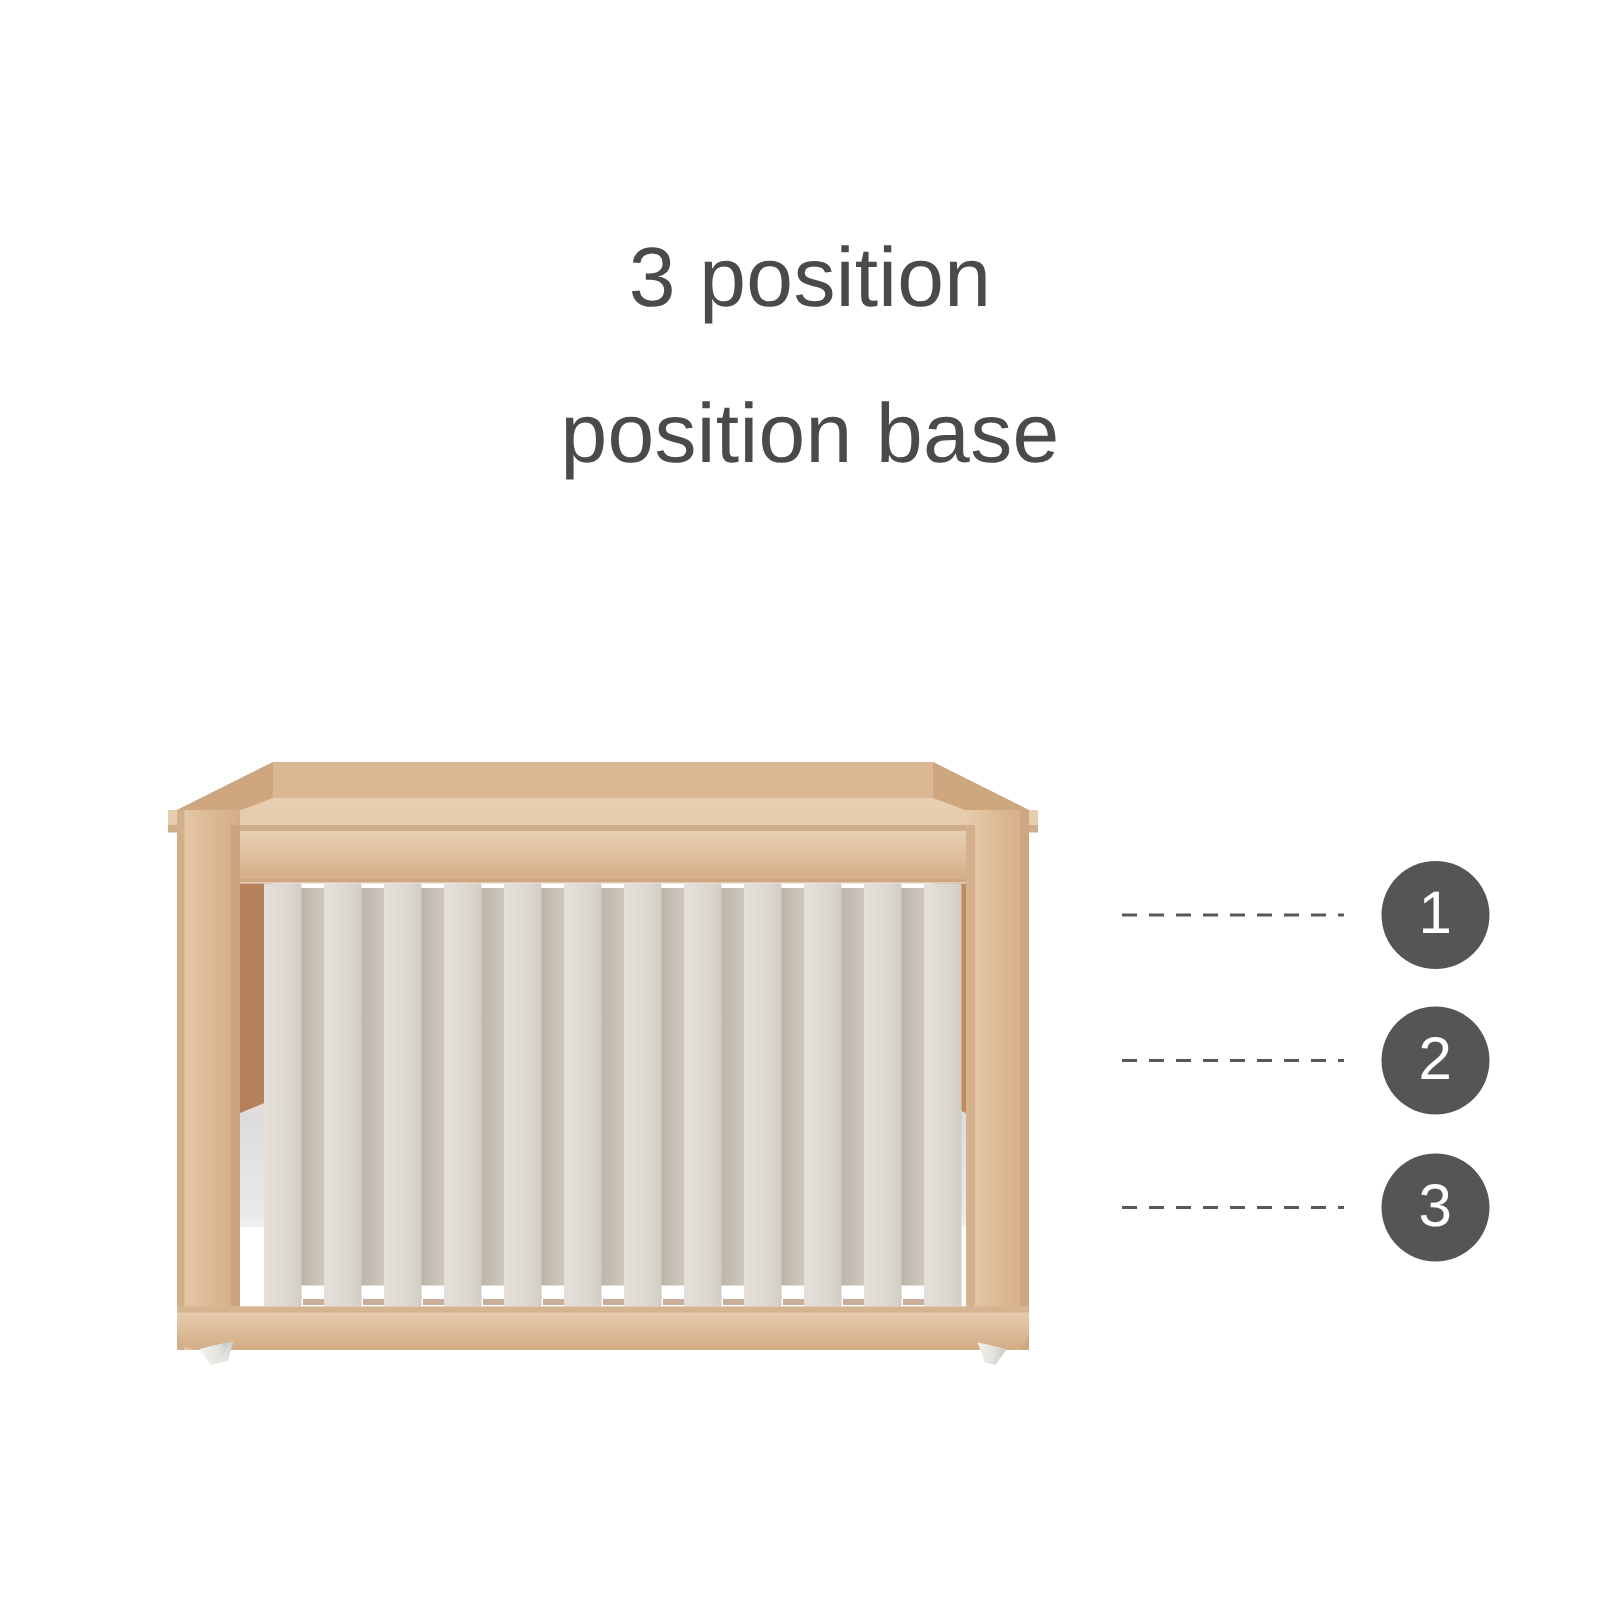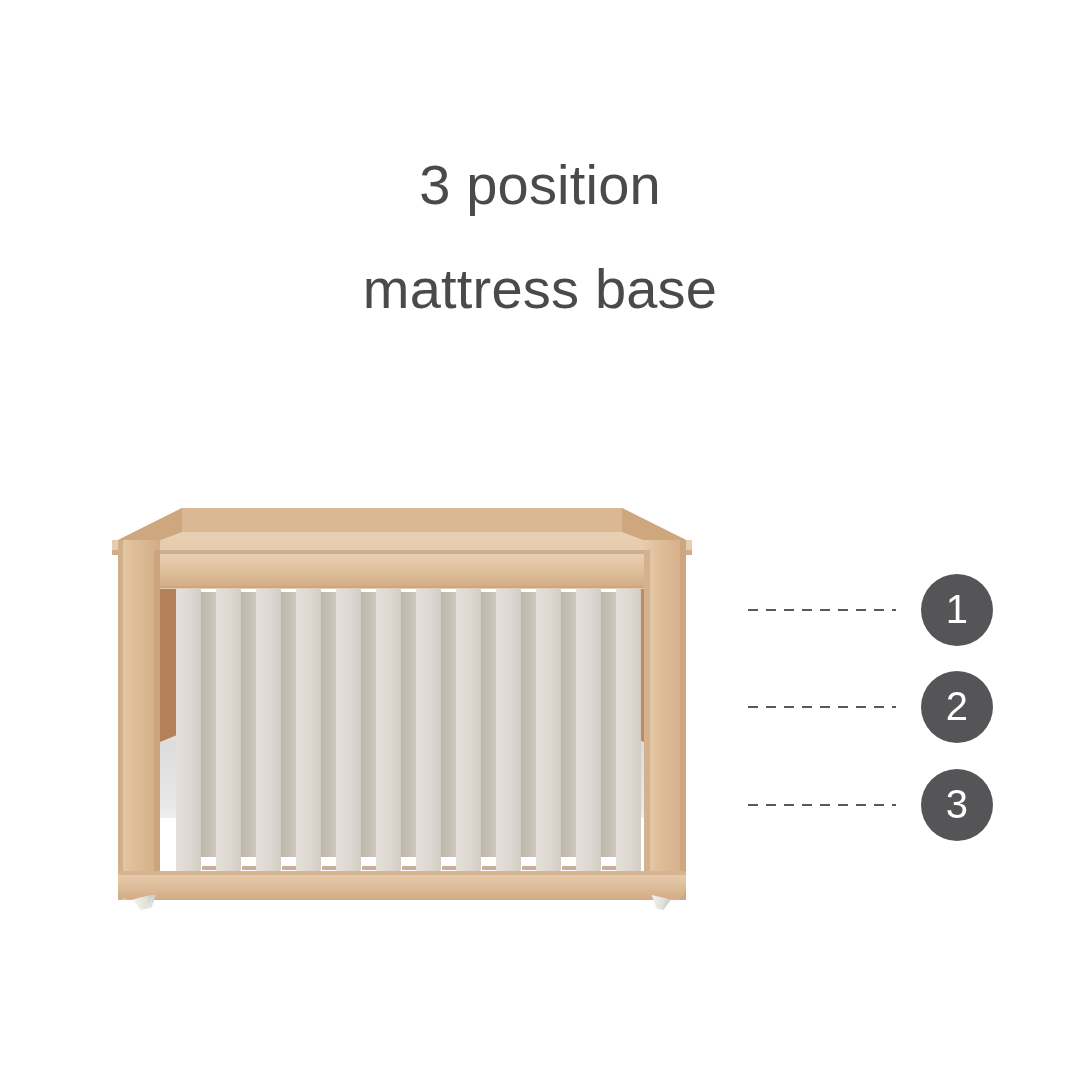--- a/index.html
+++ b/index.html
@@ -57,21 +57,21 @@
   #callout-2{ left:748px; top:671px; }
   #callout-3{ left:748px; top:769px; }
 </style>
 </head>
 <body>
 
 <div id="stage">
 
   <div class="title-block">
     <span class="title-line">3 position</span>
-    <span class="title-line">mattress base</span>
+    <span class="title-line">position base</span>
   </div>
 
   <div id="crib">
     <svg viewBox="0 0 600 410" xmlns="http://www.w3.org/2000/svg">
       <defs>
         <linearGradient id="gWoodV" x1="0" y1="0" x2="1" y2="0">
           <stop offset="0%" stop-color="#e7cbac"></stop>
           <stop offset="45%" stop-color="#ddbc97"></stop>
           <stop offset="100%" stop-color="#d3ad87"></stop>
         </linearGradient>

